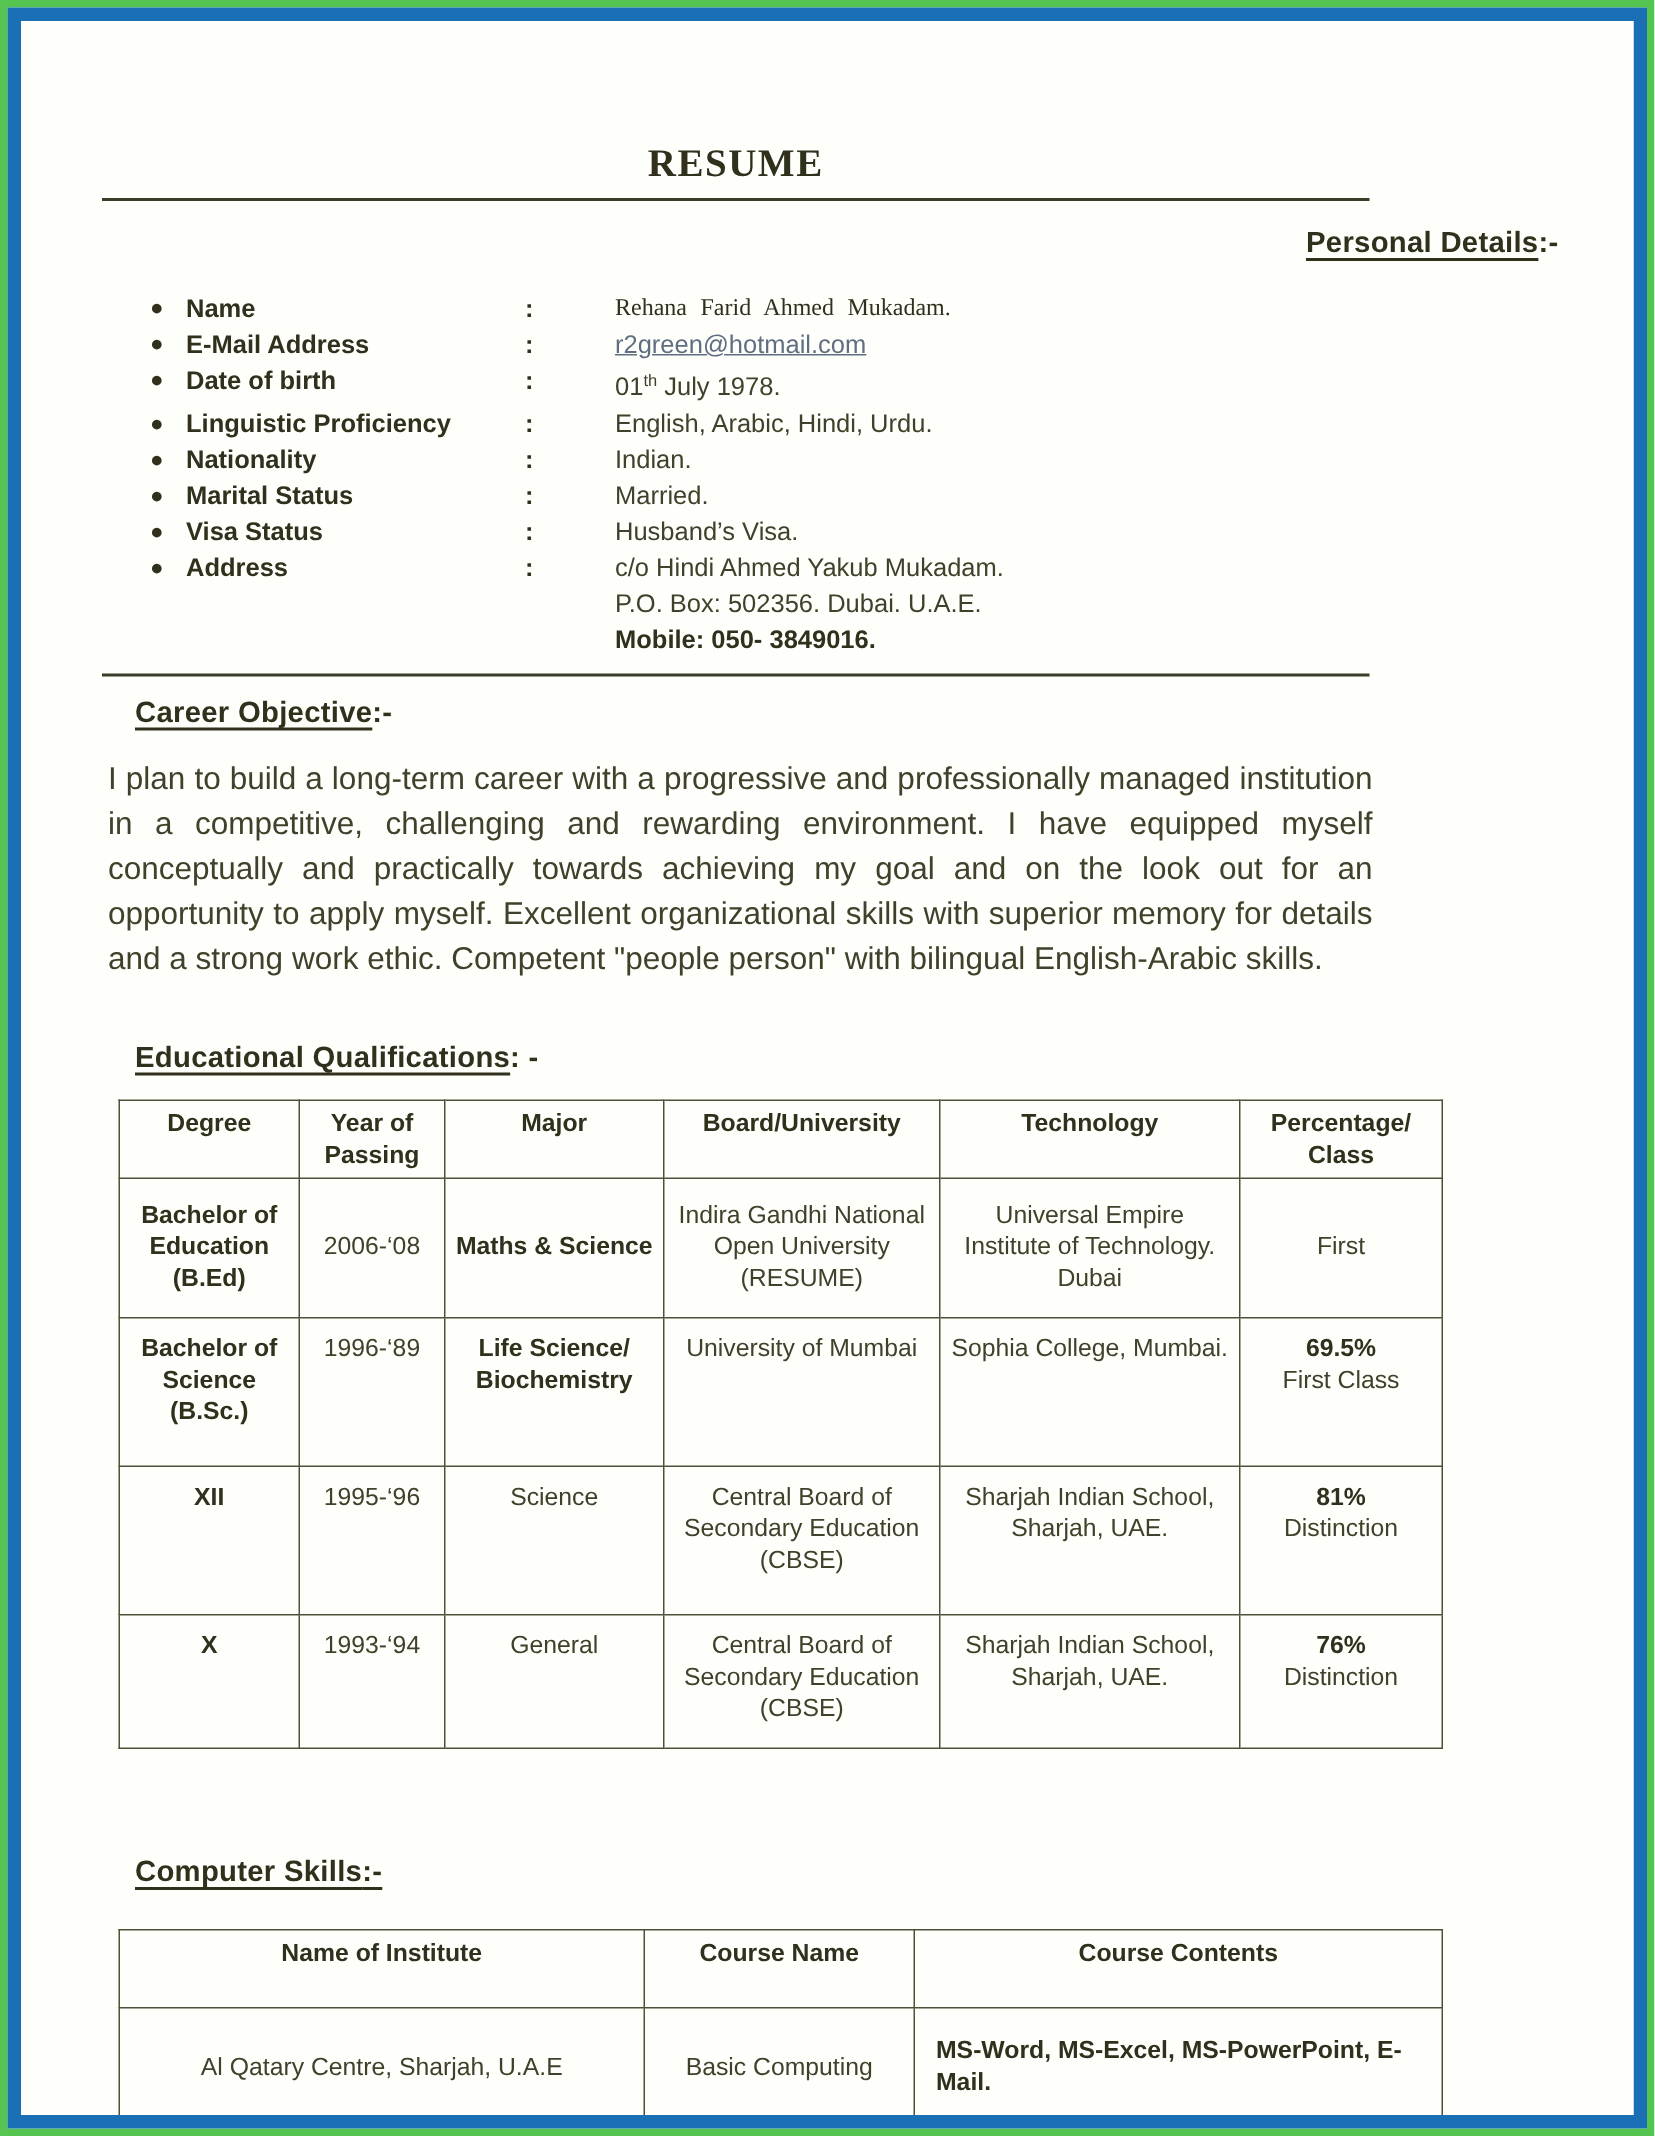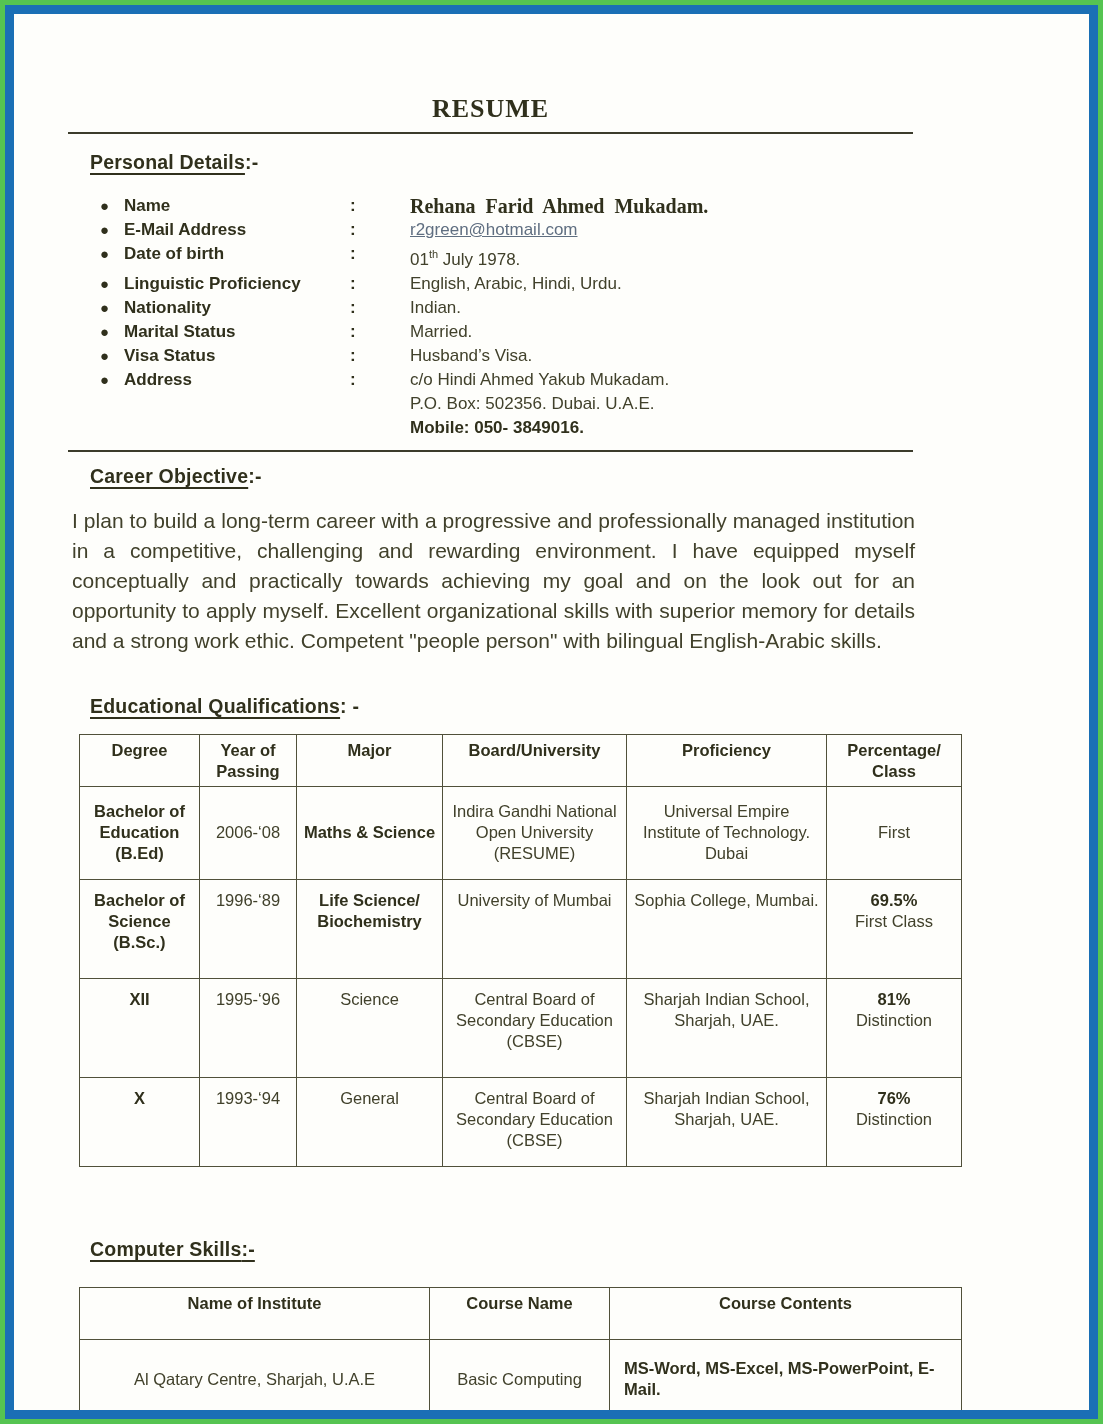--- a/index.html
+++ b/index.html
@@ -25,34 +25,34 @@
   }
   .rule{width:845px;margin-left:2px;border:0;border-top:2px solid var(--rule,#3c3c2b);height:0;}
   .title-rule{margin-top:8px;}
   .section-rule{margin-top:10px;}
 
   .section-heading{
     margin:0 0 0 24px;font-size:19.5px;font-weight:bold;line-height:24px;
     color:var(--text-dark,#30301c);letter-spacing:.2px;
   }
   .u{text-decoration:underline;text-decoration-thickness:2px;text-underline-offset:4px;}
-  .personal-heading{margin-top:16px;}
+  .personal-heading{margin-top:16px;text-align:right;}
   .objective-heading{margin-top:12px;}
   .education-heading{margin-top:38px;}
   .skills-heading{margin-top:70px;}
 
   ul.pd-list{list-style:none;margin:20px 0 0 0;padding:0 0 0 34px;}
   li.pd-row{display:flex;align-items:flex-start;font-size:17px;line-height:24px;}
   .bullet{width:24px;flex:0 0 24px;font-size:15px;}
   .pd-label{width:226px;flex:0 0 226px;font-weight:bold;}
   .pd-colon{width:60px;flex:0 0 60px;font-weight:bold;}
   .pd-value{flex:1;color:var(--text-body,#41412b);}
   .name-value{
     font-family:"Liberation Serif","DejaVu Serif",serif;
-    font-weight:bold;font-size:20px;word-spacing:5px;color:var(--text-dark,#30301c);
+    font-weight:normal;font-size:16px;word-spacing:5px;color:var(--text-dark,#30301c);
   }
   .email-link{color:var(--link,#5f6e80);text-decoration:underline;cursor:pointer;}
   sup.ord{font-size:11px;}
   .addr-line{line-height:24px;}
   .addr-bold{font-weight:bold;color:var(--text-dark,#30301c);}
 
   .objective-text{
     width:843px;margin:18px 0 0 6px;text-align:justify;
     font-size:21px;line-height:30px;color:var(--text-body,#41412b);
   }
@@ -157,21 +157,21 @@
         <col style="width:184px">
             <col style="width:200px">
             <col style="width:135px">
       </colgroup>
       <thead>
         <tr>
           <th>Degree</th>
           <th>Year of Passing</th>
           <th>Major</th>
           <th>Board/University</th>
-          <th>Proficiency</th>
+          <th>Technology</th>
           <th>Percentage/ Class</th>
         </tr>
       </thead>
       <tbody>
         <tr class="r-mid">
           <td class="cell-bold">Bachelor of Education (B.Ed)</td>
           <td>2006-‘08</td>
           <td class="cell-bold">Maths &amp; Science</td>
           <td>Indira Gandhi National Open University (RESUME)</td>
           <td>Universal Empire Institute of Technology. Dubai</td>

